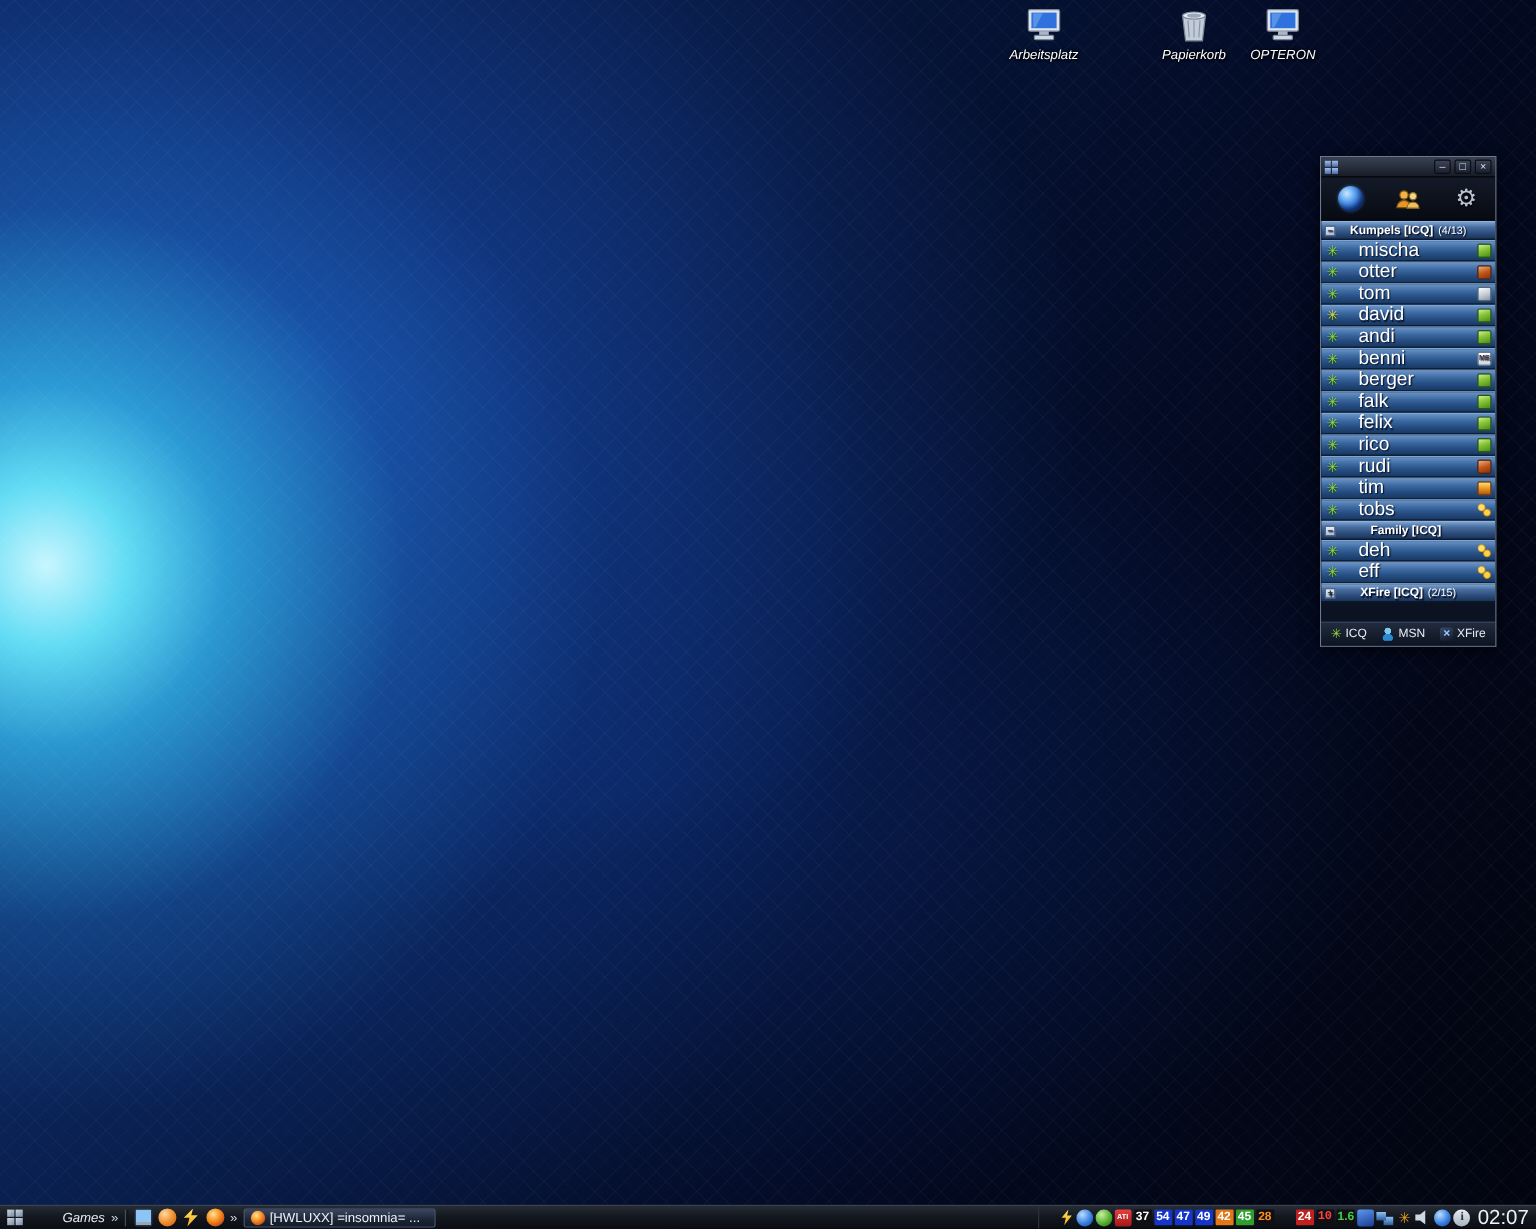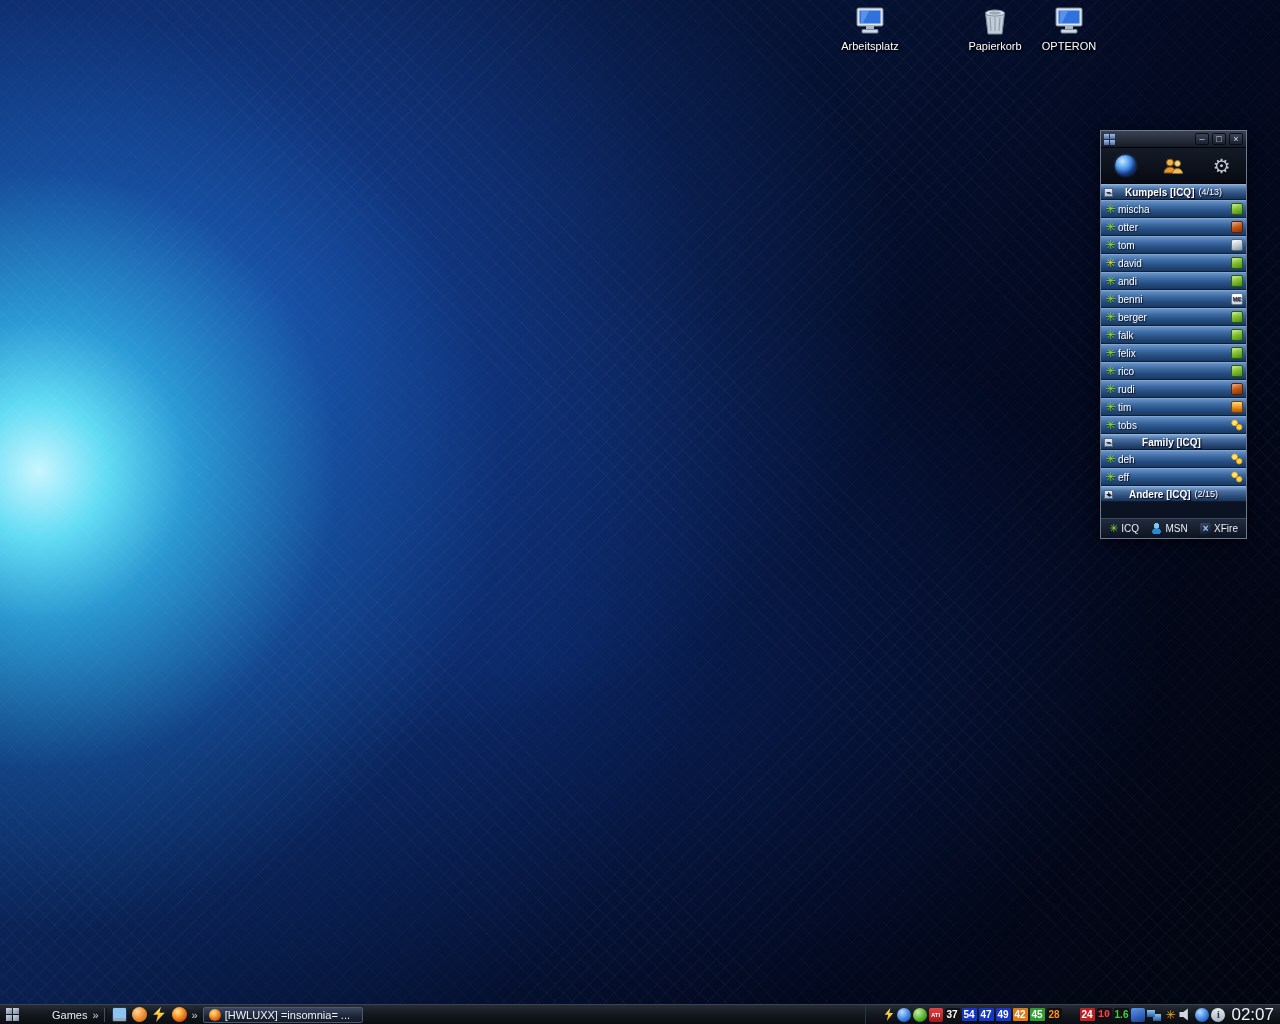--- a/index.html
+++ b/index.html
@@ -19,21 +19,21 @@
   }
   .desktop::after {
     content: ""; position: absolute; inset: 0; pointer-events: none; z-index: 0;
     background-image:
       repeating-linear-gradient(45deg, rgba(255,255,255,0.022) 0 1px, transparent 1px 12px),
       repeating-linear-gradient(-45deg, rgba(255,255,255,0.022) 0 1px, transparent 1px 12px);
   }
 
   
   .dicon { position: absolute; top: 4px; width: 96px; display: flex; flex-direction: column;
-    align-items: center; z-index: 1; cursor: default; }
+    align-items: center; z-index: 1; cursor: default; font-style: italic; }
   .dlabel { margin-top: 2px; color: #fff; font-size: 11px; line-height: 13px; text-align: center;
     text-shadow: 1px 1px 2px #000, 0 0 3px #000; }
 
   
   .cl-window { position: absolute; left: 1100px; top: 130px; width: 147px; height: 409px;
     display: flex; flex-direction: column; background: #0c1424;
     border: 1px solid #6a7a95; box-shadow: 0 3px 12px rgba(0,0,0,0.75); z-index: 2; }
 
   .cl-titlebar { flex: 0 0 17px; display: flex; align-items: center; padding: 0 3px; gap: 3px;
     background: linear-gradient(180deg, #3a4252, #161b26); border-bottom: 1px solid #000; }
@@ -62,22 +62,22 @@
   .ghead { position: relative; height: 16px; display: flex; align-items: center;
     justify-content: center; gap: 4px; color: #fff; font-weight: bold; font-size: 10px;
     text-shadow: 1px 1px 1px #001;
     background: linear-gradient(180deg, #7aa2d2 0%, #486e9f 30%, #2a4a78 70%, #1a3356 100%);
     border-top: 1px solid #8fb0d8; border-bottom: 1px solid #0a1a30; cursor: pointer; }
   .gcount { font-weight: normal; font-size: 9px; }
   .expander { position: absolute; left: 3px; top: 3px; width: 9px; height: 9px; line-height: 7px;
     text-align: center; font-size: 8px; font-weight: bold; color: #123;
     background: linear-gradient(180deg,#e8eef6,#b0c0d4); border: 1px solid #52688a; cursor: pointer; }
 
-  .row { height: 18px; display: flex; align-items: center; padding: 0 3px; gap: 1px;
-    color: #fff; font-size: 10px; text-shadow: 1px 1px 1px rgba(0,0,10,0.8);
+  .row { height: 18px; display: flex; align-items: center; padding: 0 3px; gap: 15px;
+    color: #fff; font-size: 16px; text-shadow: 1px 1px 1px rgba(0,0,10,0.8);
     background: linear-gradient(180deg, #6a93c6 0%, #3c6aa2 35%, #274f84 65%, #173862 100%);
     border-top: 1px solid #7fa5d4; border-bottom: 1px solid #0d2036; cursor: pointer; }
   .cname { flex: 1; overflow: hidden; white-space: nowrap; }
 
   .flower { width: 13px; flex: 0 0 13px; text-align: center; }
   .flower::before { content: "✳"; font-size: 12px; color: #8fd83a; text-shadow: 0 1px 1px #1a3a08; }
   .flower[data-icon="icq-away"]::before { color: #d8d840; }
 
   .client { width: 12px; height: 12px; flex: 0 0 12px; border-radius: 2px; position: relative; }
   .client[data-icon="client-green"]  { background: linear-gradient(160deg,#d8f0a0 0%,#8cc83c 40%,#4a8a14 100%); border: 1px solid #2a5a08; }
@@ -106,21 +106,21 @@
     font-size: 10px; line-height: 11px; text-align: center; font-weight: bold; }
 
   
   .taskbar { position: absolute; left: 0; bottom: 0; width: 100%; height: 20px; z-index: 3;
     display: flex; align-items: center; padding: 0 4px 0 6px; gap: 5px;
     background: linear-gradient(180deg, #262c36 0%, #14181f 45%, #0a0d12 100%);
     border-top: 1px solid #3a424e; }
   .start-grid { width: 13px; height: 13px; display: grid; grid-template-columns: 6px 6px;
     grid-template-rows: 6px 6px; gap: 1px; cursor: pointer; }
   .start-grid i { background: linear-gradient(145deg,#cdd6e4,#7a8aa0); }
-  .tb-label { color: #e8ecf2; font-size: 11px; margin-left: 28px; cursor: pointer; }
+  .tb-label { color: #e8ecf2; font-size: 11px; margin-left: 28px; cursor: pointer; font-style: italic; }
   .chevron { color: #cfd6e0; font-size: 11px; cursor: pointer; }
   .grip { width: 3px; height: 14px; border-left: 1px solid #444c5a; border-right: 1px solid #10141a; }
 
   .ql { width: 15px; height: 15px; border-radius: 2px; cursor: pointer; }
   .ql.display { background: linear-gradient(180deg,#8ec4f4 0 10px, #9aa6b4 10px); border: 1px solid #24364e; }
   .ql.fox { border-radius: 50%; background: radial-gradient(circle at 35% 30%, #ffd9a0, #f09030 50%, #b85a10 100%); }
   .bolt { background: linear-gradient(180deg,#ffe860,#f0a820);
     clip-path: polygon(62% 0, 10% 52%, 42% 52%, 30% 100%, 88% 38%, 52% 38%); border-radius: 0; }
   .firefox { border-radius: 50%;
     background: radial-gradient(circle at 38% 32%, #ffe0a0 0%, #f8a030 35%, #e06010 65%, #23427e 100%); }
@@ -312,21 +312,21 @@
         <span class="client" data-icon="client-keys"></span>
       </div>
       <div class="row">
         <span class="flower" data-icon="icq-online"></span>
         <span class="cname">eff</span>
         <span class="client" data-icon="client-keys"></span>
       </div>
 
       <div class="ghead">
         <span class="expander">+</span>
-        <span class="gname">Andere [ICQ]</span>
+        <span class="gname">XFire [ICQ]</span>
         <span class="gcount">(2/15)</span>
       </div>
 
     </div>
 
     <div class="cl-statusbar">
       <span class="sb-item">
         <span class="p-icon icq"></span>
         <span>ICQ</span>
       </span>

